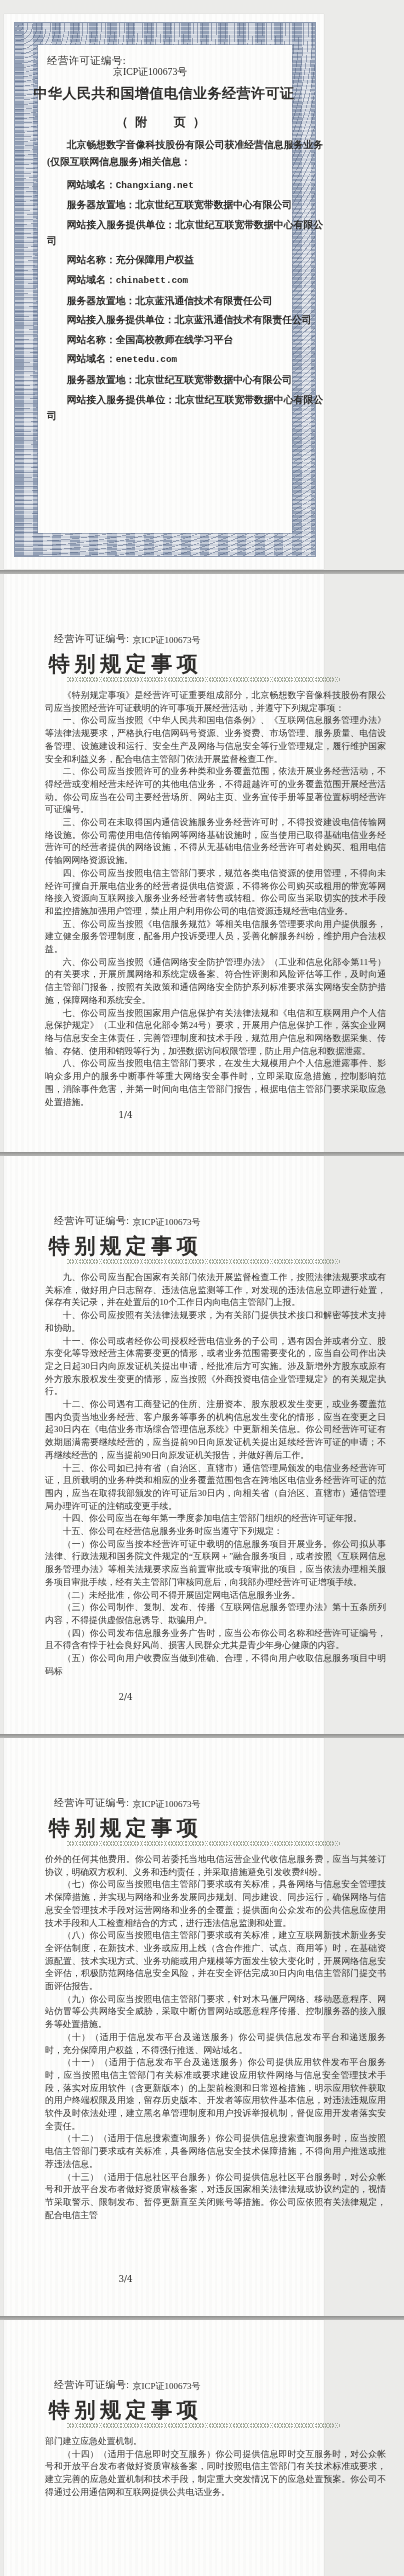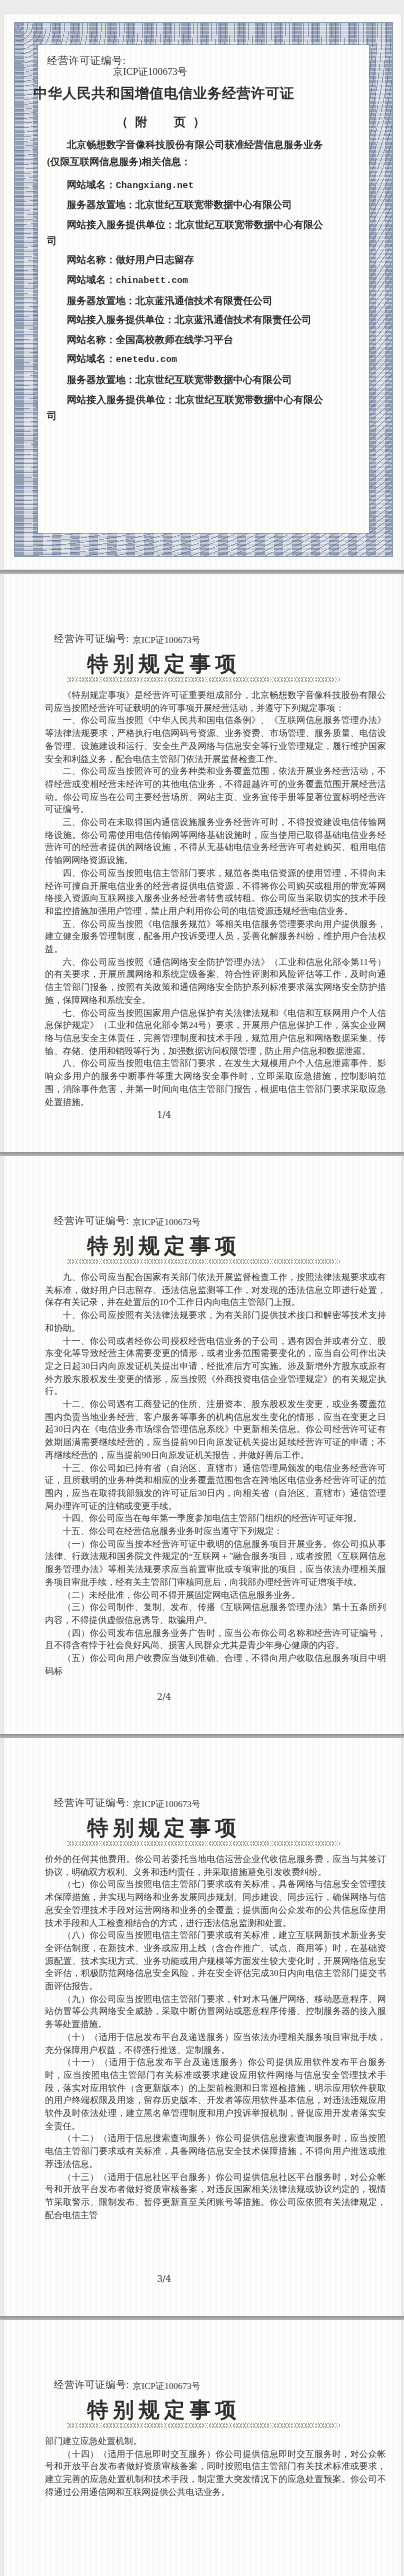--- a/index.html
+++ b/index.html
@@ -12,21 +12,21 @@
     --sep:#a2a2a0;
   }
   html,body{margin:0;padding:0;}
   body{
     width:405px;height:2873px;position:relative;
     background:var(--canvas);
     font-family:"Liberation Serif","DejaVu Serif",serif;
     color:var(--ink);
   }
   .page{
-    position:absolute;left:4.1px;width:397px;
+    position:absolute;left:4.1px;width:320px;
     background:var(--paper);
     background-image:repeating-linear-gradient(90deg, rgba(0,0,0,0.015) 0 2.6px, rgba(0,0,0,0) 2.6px 5.7px);
     box-shadow:0 0 1px rgba(0,0,0,.12);
   }
   .sep{
     position:absolute;left:0;width:405px;height:4.1px;
     background:linear-gradient(#8f8f8d,#b9b9b7);
   }
   
   .page1{top:14.4px;height:555px;}
@@ -85,21 +85,21 @@
   <div class="p1-lic-lbl">经营许可证编号:</div>
   <div class="p1-lic-val">京ICP证100673号</div>
   <h1 class="p1-title">中华人民共和国增值电信业务经营许可证</h1>
   <div class="p1-sub">（附　页）</div>
   <div class="p1-body">
     <p class="cert-intro">北京畅想数字音像科技股份有限公司获准经营信息服务业务(仅限互联网信息服务)相关信息：</p>
     <div>
         <p class="cert-entry"><span>网站域名：</span><span class="mono">Changxiang.net</span></p>
         <p class="cert-entry"><span>服务器放置地：</span><span>北京世纪互联宽带数据中心有限公司</span></p>
         <p class="cert-entry"><span>网站接入服务提供单位：</span><span>北京世纪互联宽带数据中心有限公司</span></p>
-        <p class="cert-entry"><span>网站名称：</span><span>做好用户日志留存</span></p>
+        <p class="cert-entry"><span>网站名称：</span><span>充分保障用户权益</span></p>
         <p class="cert-entry"><span>网站域名：</span><span class="mono">chinabett.com</span></p>
         <p class="cert-entry"><span>服务器放置地：</span><span>北京蓝汛通信技术有限责任公司</span></p>
         <p class="cert-entry"><span>网站接入服务提供单位：</span><span>北京蓝汛通信技术有限责任公司</span></p>
         <p class="cert-entry"><span>网站名称：</span><span>全国高校教师在线学习平台</span></p>
         <p class="cert-entry"><span>网站域名：</span><span class="mono">enetedu.com</span></p>
         <p class="cert-entry"><span>服务器放置地：</span><span>北京世纪互联宽带数据中心有限公司</span></p>
         <p class="cert-entry"><span>网站接入服务提供单位：</span><span>北京世纪互联宽带数据中心有限公司</span></p>
       </div>
   </div>
 </section>
@@ -157,21 +157,21 @@
   <div class="lic-row">
     <span class="lic-lbl">经营许可证编号:</span><span class="lic-val">京ICP证100673号</span>
   </div>
   <h2 class="prov-title">特别规定事项</h2>
   <div class="zigzag"></div>
   <div class="prov-body">
       <p class="para cont">价外的任何其他费用。你公司若委托当地电信运营企业代收信息服务费，应当与其签订协议，明确双方权利、义务和违约责任，并采取措施避免引发收费纠纷。</p>
       <p class="para">（七）你公司应当按照电信主管部门要求或有关标准，具备网络与信息安全管理技术保障措施，并实现与网络和业务发展同步规划、同步建设、同步运行，确保网络与信息安全管理技术手段对运营网络和业务的全覆盖；提供面向公众发布的公共信息应使用技术手段和人工检查相结合的方式，进行违法信息监测和处置。</p>
       <p class="para">（八）你公司应当按照电信主管部门要求或有关标准，建立互联网新技术新业务安全评估制度，在新技术、业务或应用上线（含合作推广、试点、商用等）时，在基础资源配置、技术实现方式、业务功能或用户规模等方面发生较大变化时，开展网络信息安全评估，积极防范网络信息安全风险，并在安全评估完成30日内向电信主管部门提交书面评估报告。</p>
       <p class="para">（九）你公司应当按照电信主管部门要求，针对木马僵尸网络、移动恶意程序、网站仿冒等公共网络安全威胁，采取中断仿冒网站或恶意程序传播、控制服务器的接入服务等处置措施。</p>
-      <p class="para">（十）（适用于信息发布平台及递送服务）应当依法办理相关服务项目审批手续，充分保障用户权益，不得强行推送、定制服务。</p>
+      <p class="para">（十）（适用于信息发布平台及递送服务）你公司提供信息发布平台和递送服务时，充分保障用户权益，不得强行推送、网站域名。</p>
       <p class="para">（十一）（适用于信息发布平台及递送服务）你公司提供应用软件发布平台服务时，应当按照电信主管部门有关标准或要求建设应用软件网络与信息安全管理技术手段，落实对应用软件（含更新版本）的上架前检测和日常巡检措施，明示应用软件获取的用户终端权限及用途，留存历史版本、开发者等应用软件基本信息，对违法违规应用软件及时依法处理，建立黑名单管理制度和用户投诉举报机制，督促应用开发者落实安全责任。</p>
       <p class="para">（十二）（适用于信息搜索查询服务）你公司提供信息搜索查询服务时，应当按照电信主管部门要求或有关标准，具备网络信息安全技术保障措施，不得向用户推送或推荐违法信息。</p>
       <p class="para">（十三）（适用于信息社区平台服务）你公司提供信息社区平台服务时，对公众帐号和开放平台发布者做好资质审核备案，对违反国家相关法律法规或协议约定的，视情节采取警示、限制发布、暂停更新直至关闭账号等措施。你公司应依照有关法律规定，配合电信主管</p>
     </div>
   <div class="prov-footer">3/4</div>
 </section>
 
 <div class="sep" style="top:2316px"></div>
 
 <section class="page prov" style="top:2320px;height:553px">

